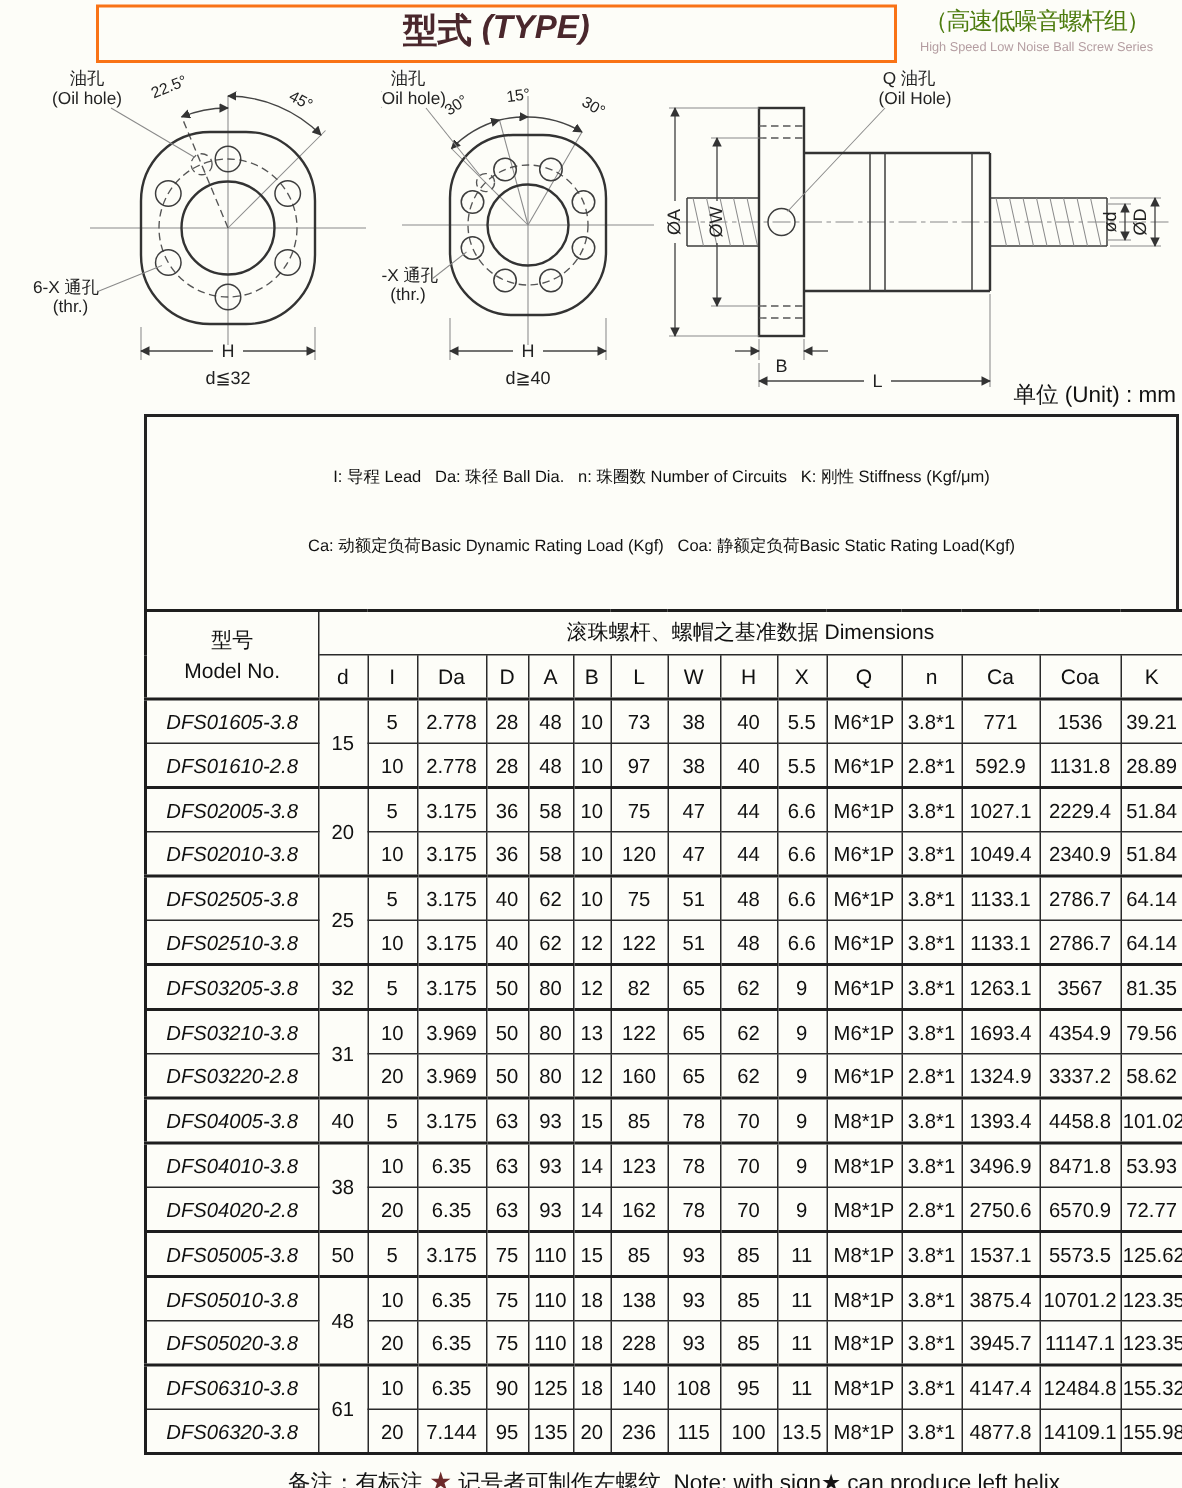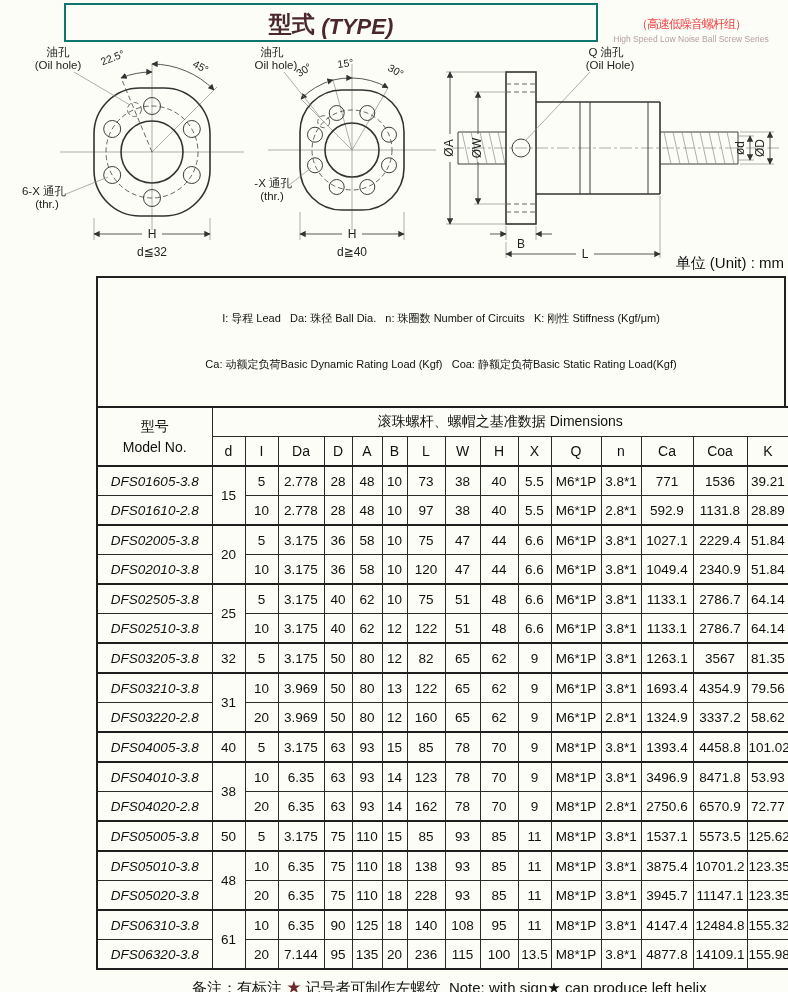--- a/index.html
+++ b/index.html
@@ -5,28 +5,28 @@
   html,body{margin:0;padding:0;}
   body{background:#e8e8e8;}
   .page{
     position:relative;width:788px;height:992px;margin:0 auto;
     background:#fdfdf8;overflow:hidden;
     font-family:"Liberation Sans",sans-serif;color:#1c1c1c;
   }
   
   .title-box{
     position:absolute;left:64px;top:3px;width:530px;height:35px;
-    border:2px solid #0f766e;display:flex;align-items:flex-end;justify-content:center;
+    border:2px solid #f97316;display:flex;align-items:flex-start;justify-content:center;
     background:#fdfdf8;white-space:pre;
   }
   .title-box .t-cjk{font-size:23px;font-weight:bold;color:#4a272c;}
   .title-box .t-type{font-size:22px;font-weight:bold;font-style:italic;color:#4a272c;}
   .title-box .t-rest{font-size:23px;font-weight:bold;color:#4a272c;letter-spacing:.5px;}
   .series{position:absolute;left:596px;top:4px;width:190px;text-align:center;}
-  .series .s-cjk{font-size:12px;color:#ef4444;letter-spacing:-1px;margin-top:12px;}
+  .series .s-cjk{font-size:16px;color:#4d7c0f;letter-spacing:-1px;}
   .series .s-en{font-size:8.5px;color:#b49da1;margin-top:1px;}
   
   .diagrams{position:absolute;left:0;top:44px;width:788px;height:216px;}
   .diagrams svg{position:absolute;top:0;}
   svg text{font-family:"Liberation Sans",sans-serif;font-size:11px;fill:#222;}
   svg .lbl{font-size:11.5px;}
   svg .ang{font-size:10.5px;}
   svg .dim{font-size:12px;}
   .ln{stroke:#3d3d3d;fill:none;stroke-width:1;}
   .ln-bold{stroke:#333;fill:none;stroke-width:1.6;}

